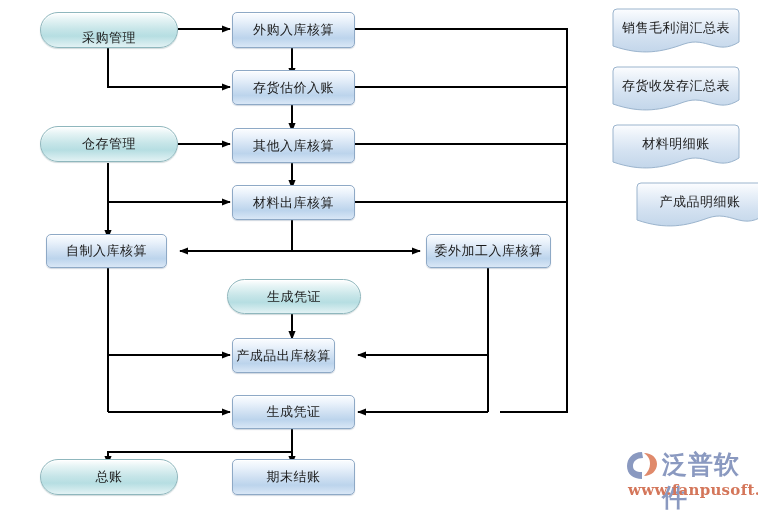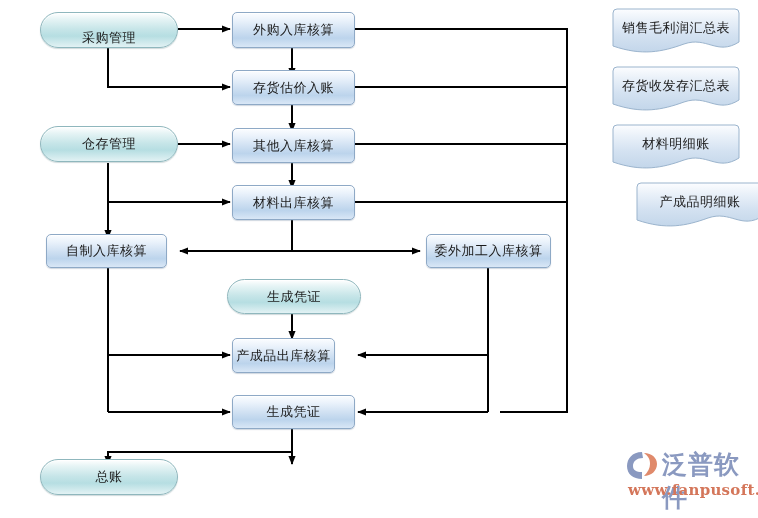--- a/index.html
+++ b/index.html
@@ -183,20 +183,23 @@
   </div>
 
   <div class="node process" style="left:232px; top:395px; width:123px; height:34px;">
     <span>生成凭证</span>
   </div>
 
   <div class="node terminator" style="left:40px;  top:459px; width:138px; height:36px;">
     <span>总账</span>
   </div>
 
+  <div class="node process" style="left:232px; top:459px; width:123px; height:36px;">
+    <span>期末结账</span>
+  </div>
 
   <div class="node document" style="left:612px; top:8px;  width:128px; height:48px;">
     <svg class="doc-svg" viewBox="0 0 128 48" preserveAspectRatio="none">
       <defs>
         <linearGradient id="docg1" x1="0" y1="0" x2="0" y2="1">
           <stop offset="0%" stop-color="#fcfdff"></stop>
           <stop offset="25%" stop-color="#eaf1f9"></stop>
           <stop offset="60%" stop-color="#d4e2f1"></stop>
           <stop offset="100%" stop-color="#c3d6ea"></stop>
         </linearGradient>

